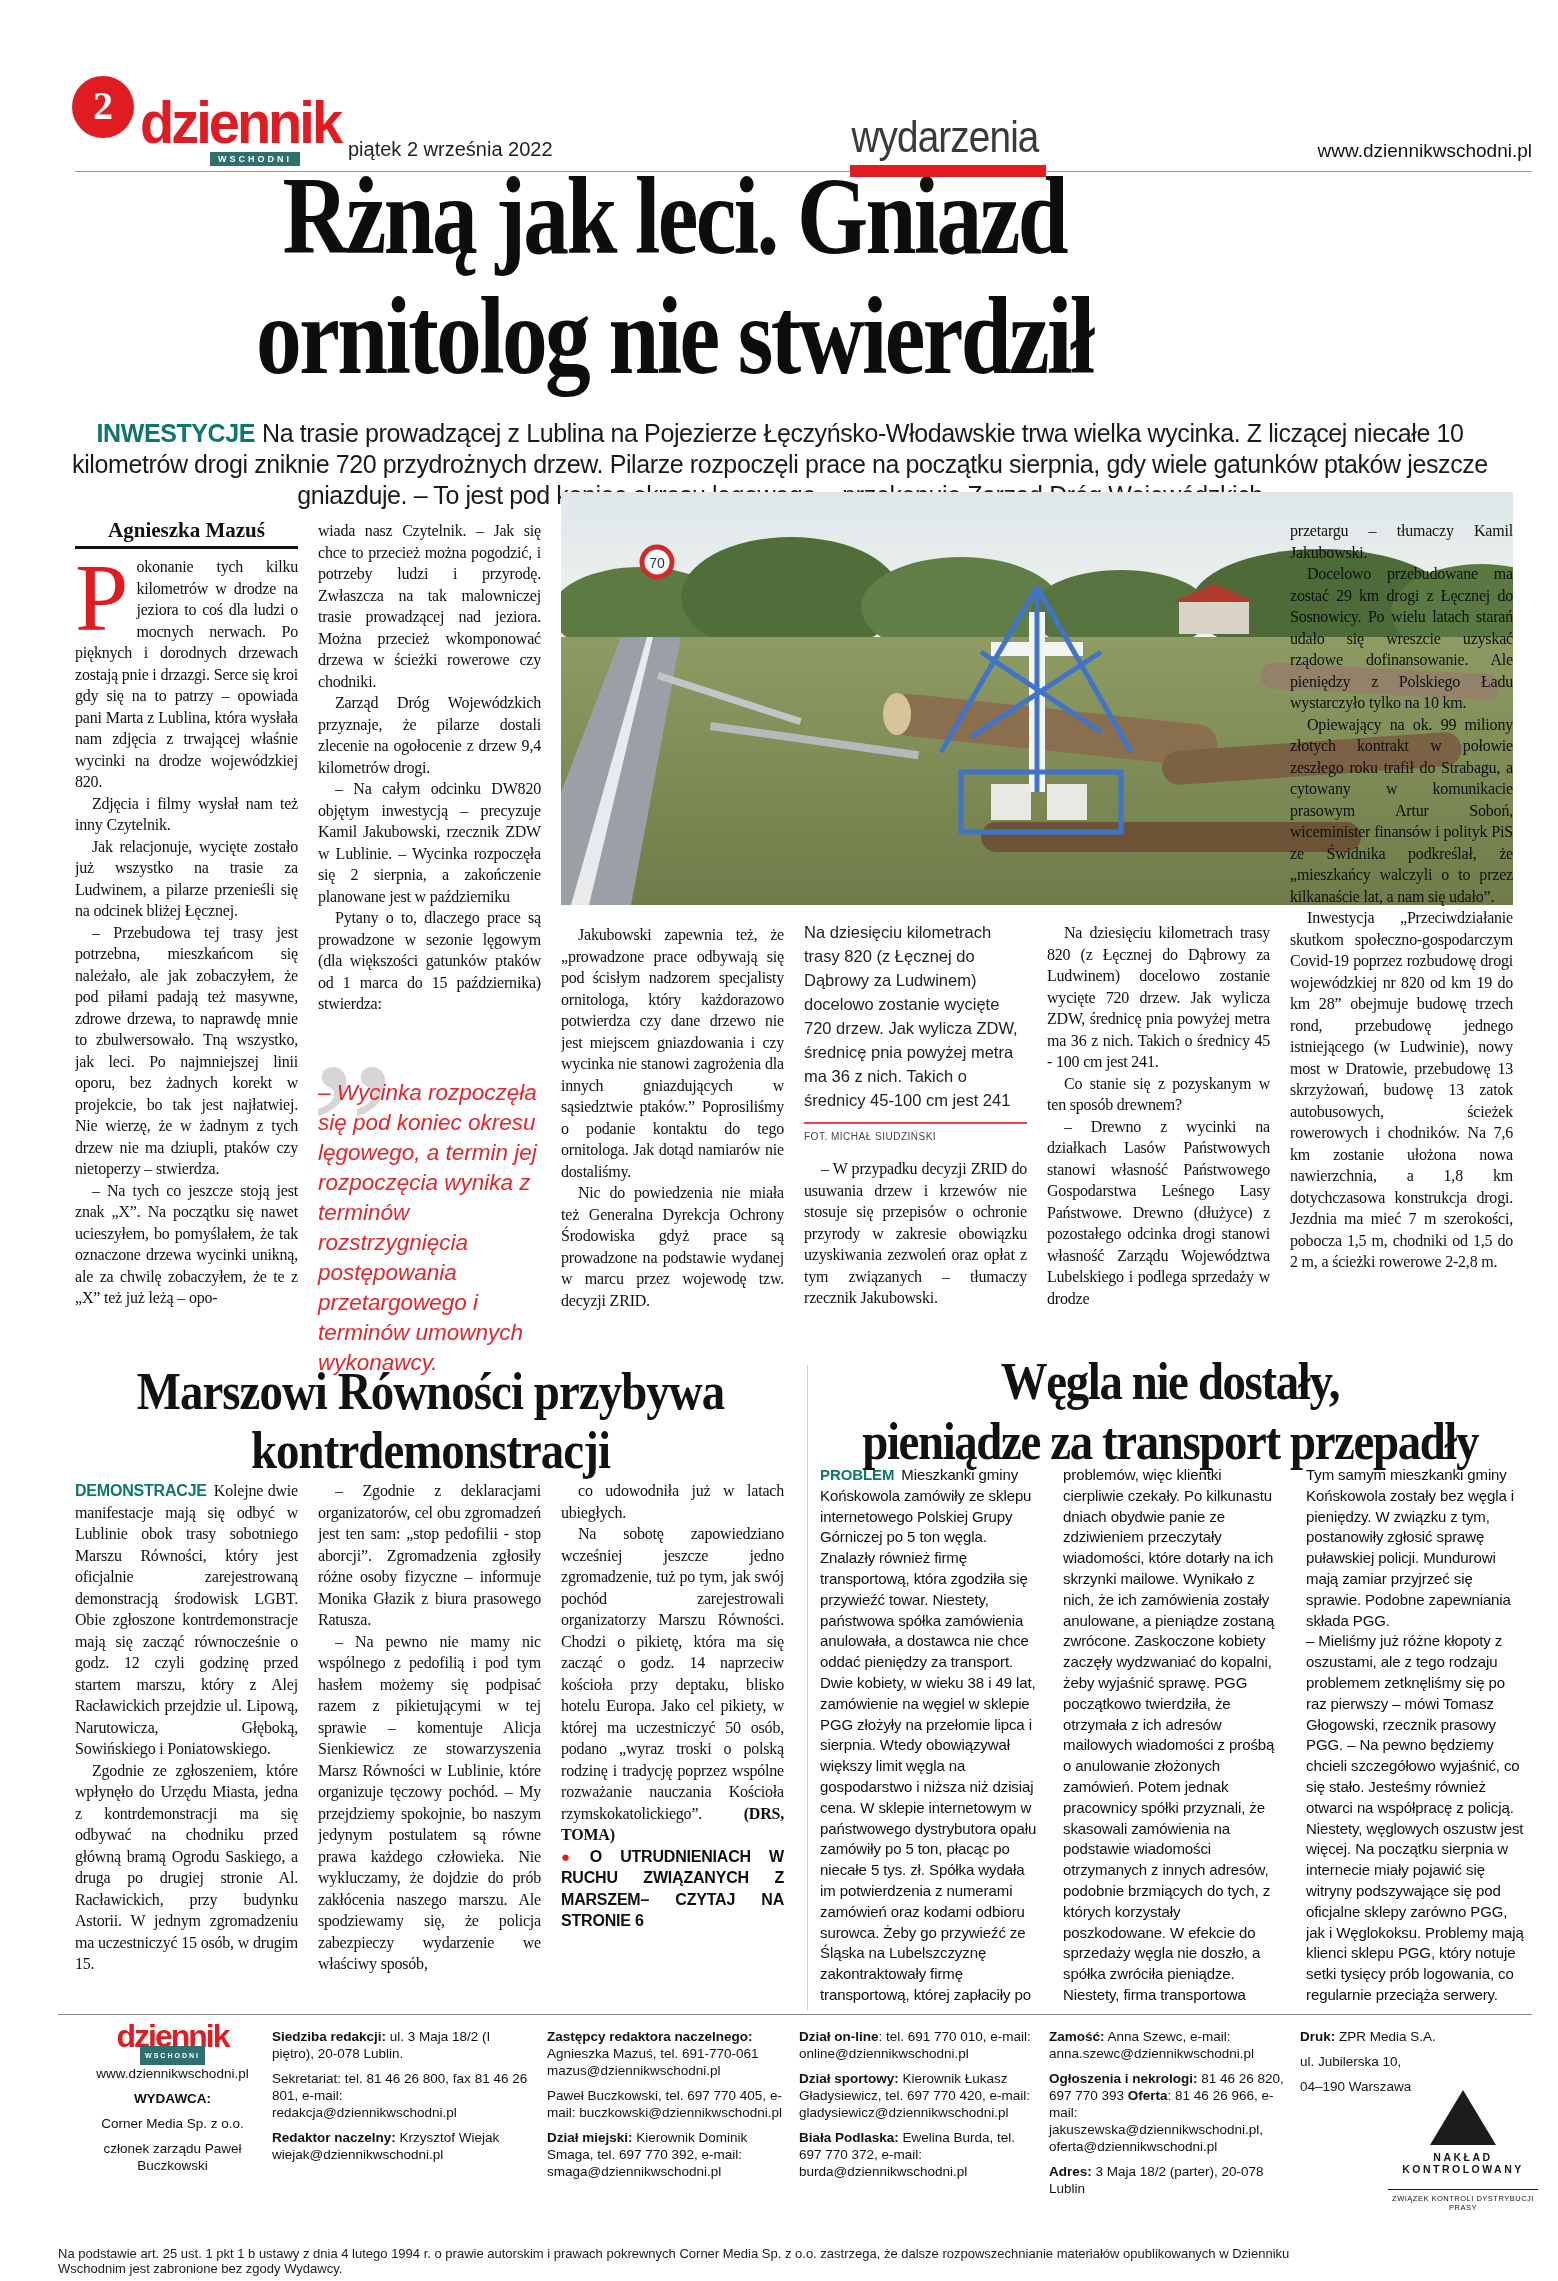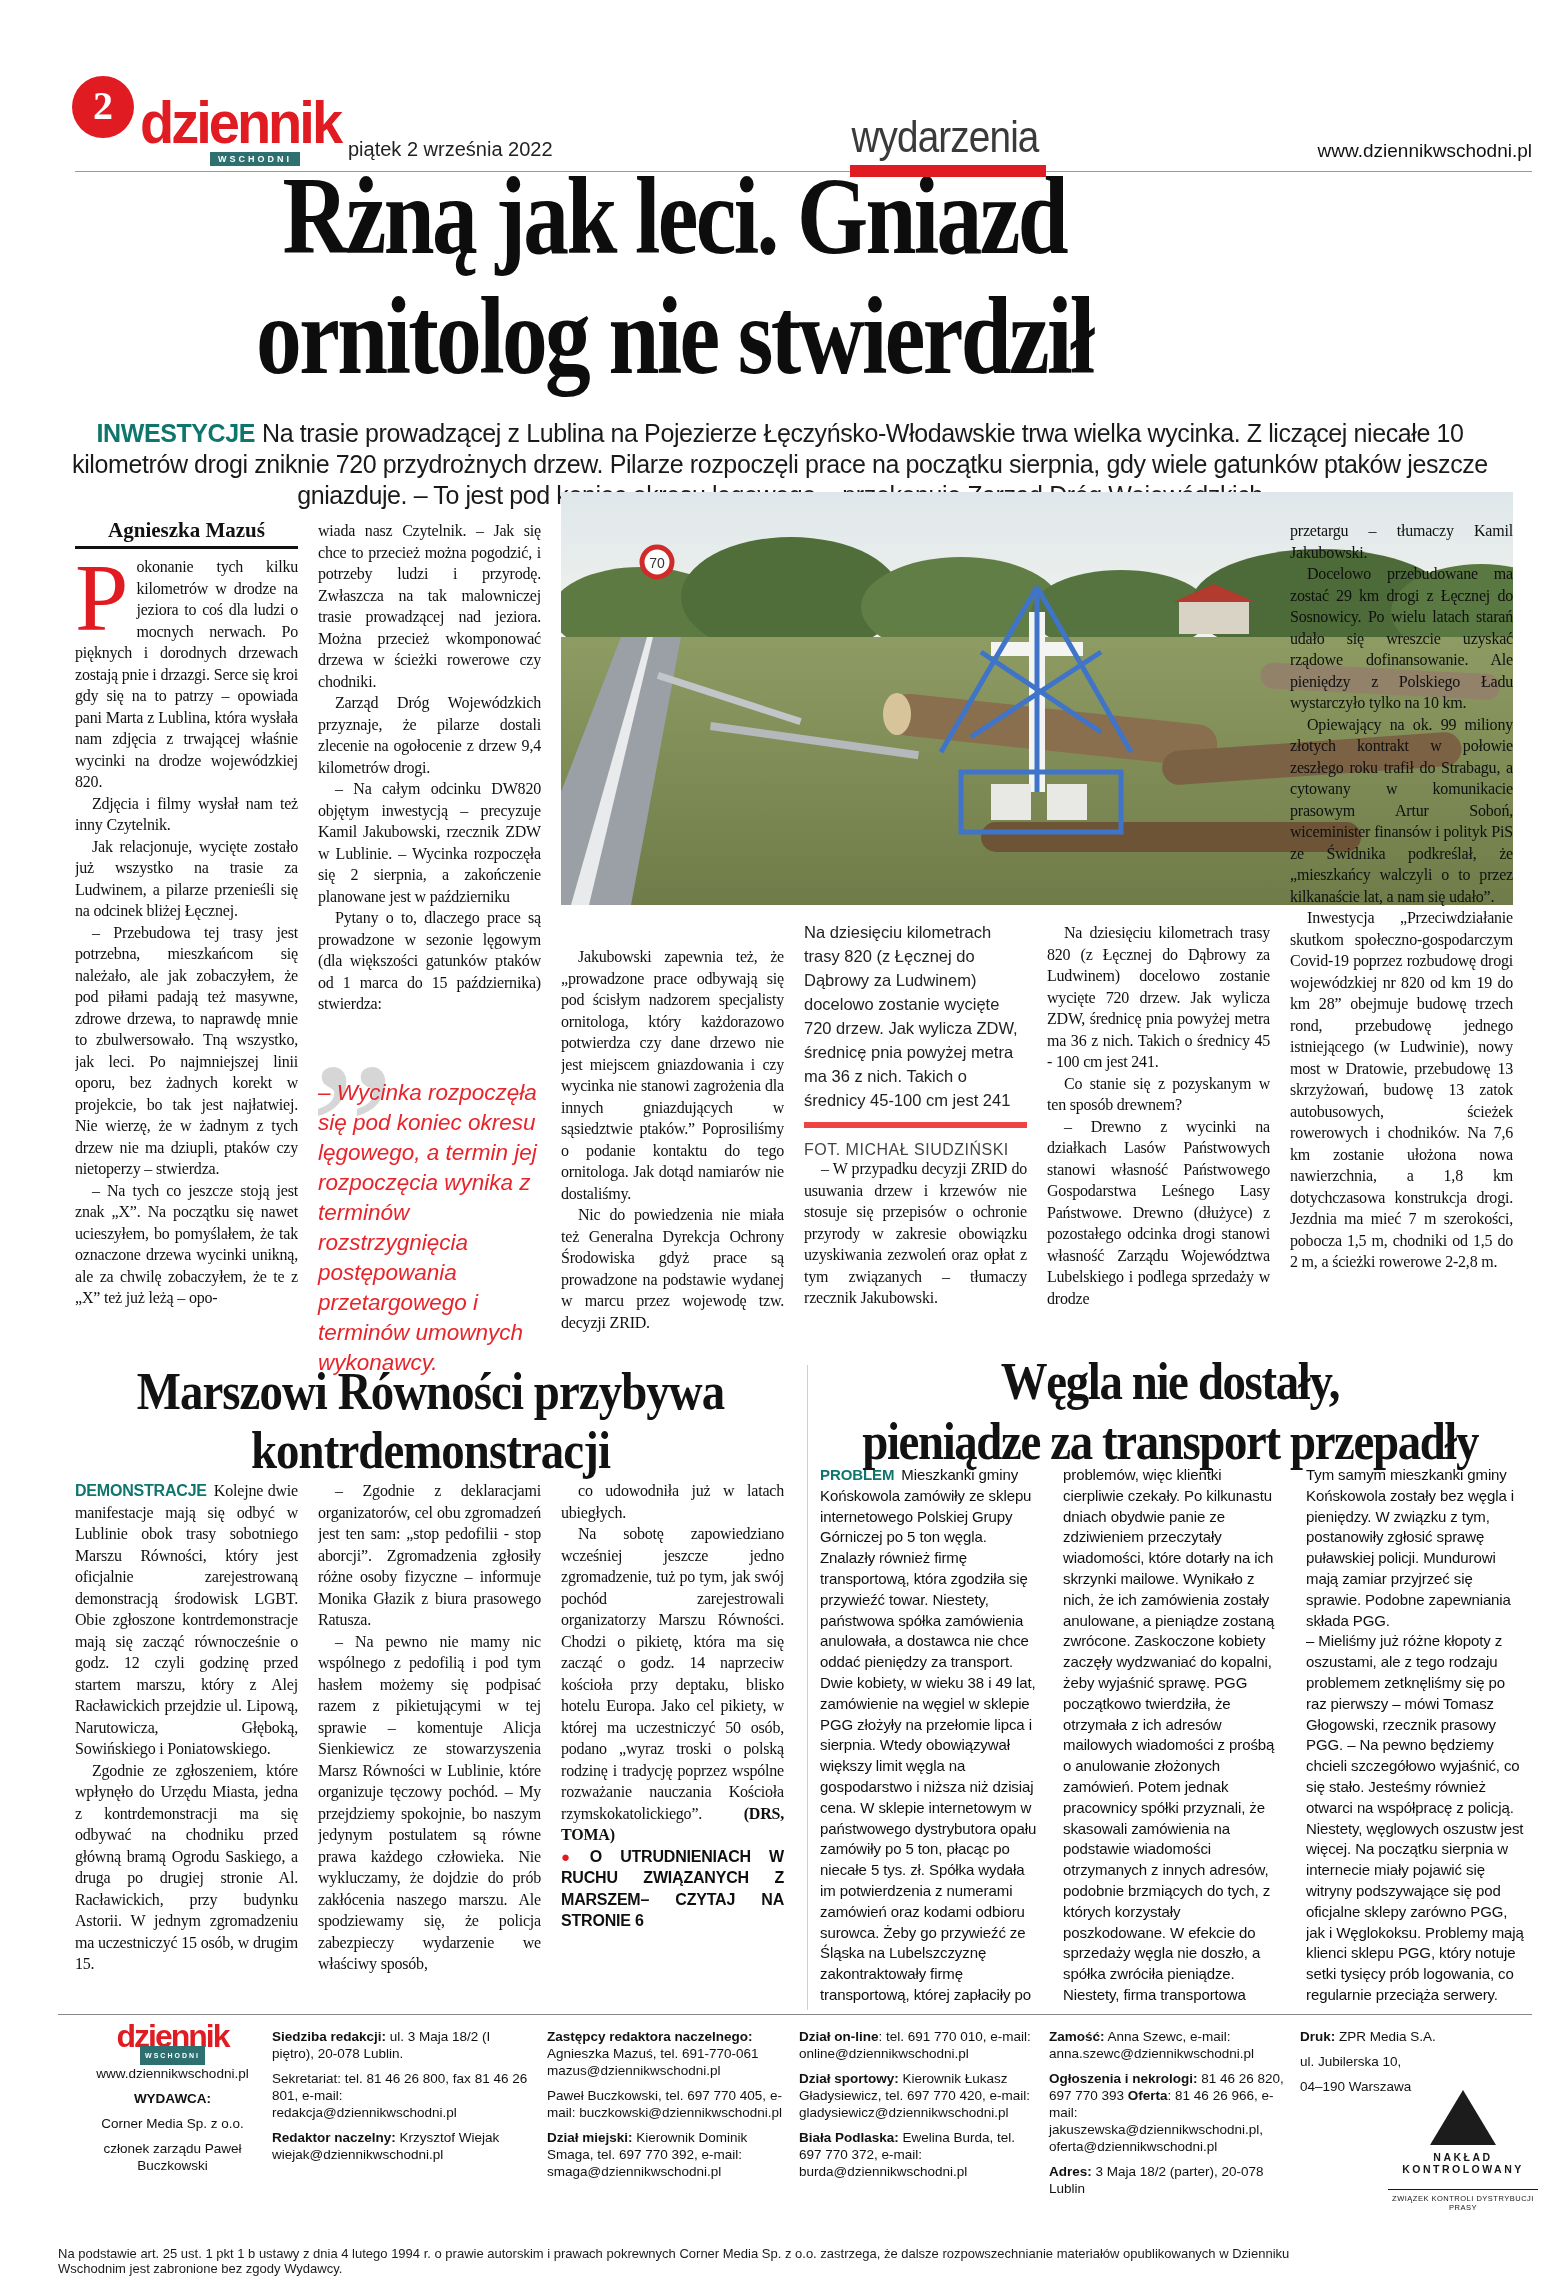--- a/index.html
+++ b/index.html
@@ -47,23 +47,23 @@
   
   .quote{left:318px;top:1078px;width:223px;height:268px;color:#e8242b;
          font-family:"Liberation Sans",sans-serif;font-style:italic;
          font-size:22.5px;line-height:30px;z-index:1;}
   .quote-mark{position:absolute;left:-8px;top:-70px;font-size:190px;color:#d6d6d6;
          font-family:"Liberation Serif",serif;z-index:-1;font-style:normal;}
   
   .photo{left:561px;top:492px;width:952px;height:413px;}
   .caption{left:804px;top:920px;width:223px;font-family:"Liberation Sans",sans-serif;
            font-size:16.5px;line-height:24px;color:#222;}
-  .credit{left:804px;top:1122px;width:223px;border-top:6px solid #ef4444;
-          font-family:"Liberation Sans",sans-serif;font-size:16px;
-          letter-spacing:.5px;color:#444;padding-top:13px;}
+  .credit{left:804px;top:1122px;width:223px;border-top:2px solid #ef4444;
+          font-family:"Liberation Sans",sans-serif;font-size:10px;
+          letter-spacing:.5px;color:#444;padding-top:7px;}
   
   .h2a{left:60px;top:1362px;width:740px;text-align:center;font-weight:bold;
        font-size:52px;line-height:59px;letter-spacing:-1px;color:#121212;}
   .h2b{left:800px;top:1352px;width:740px;text-align:center;font-weight:bold;
        font-size:52px;line-height:60px;letter-spacing:-1.5px;color:#121212;}
   .h2a .l,.h2b .l{display:inline-block;transform:scaleX(.9);transform-origin:center;white-space:nowrap;}
   .divider-v{left:807px;top:1365px;width:1px;height:645px;background:#cfcfcf;}
   
   .sans-col p{font-family:"Liberation Sans",sans-serif;text-align:left;
               text-indent:0;font-size:15px;line-height:20.8px;letter-spacing:-.1px;}
@@ -187,21 +187,21 @@
       <rect x="468" y="120" width="16" height="180" fill="#f4f4f2"></rect>
       <rect x="430" y="150" width="92" height="14" fill="#f4f4f2"></rect>
       <path d="M476 95 L380 260 M476 95 L570 260 M476 95 L476 300 M420 160 L540 240 M540 160 L410 245" stroke="#3f74c9" stroke-width="5" fill="none"></path>
       <rect x="400" y="280" width="160" height="60" fill="none" stroke="#3f74c9" stroke-width="5"></rect>
       <rect x="430" y="292" width="40" height="36" fill="#e8e8e4"></rect>
       <rect x="486" y="292" width="40" height="36" fill="#e8e8e4"></rect>
     </g>
   </svg>
 </div>
 
-<div class="abs col c3" style="top:946px;height:424px;">
+<div class="abs col c3" style="top:924px;height:424px;">
   <div>
       <p>Jakubowski zapewnia też, że „prowadzone prace odbywają się pod ścisłym nadzorem specjalisty ornitologa, który każdorazowo potwierdza czy dane drzewo nie jest miejscem gniazdowania i czy wycinka nie stanowi zagrożenia dla innych gniazdujących w sąsiedztwie ptaków.” Poprosiliśmy o podanie kontaktu do tego ornitologa. Jak dotąd namiarów nie dostaliśmy.</p>
       <p>Nic do powiedzenia nie miała też Generalna Dyrekcja Ochrony Środowiska gdyż prace są prowadzone na podstawie wydanej w marcu przez wojewodę tzw. decyzji ZRID.</p>
     </div>
 </div>
 
 <div class="abs caption">Na dziesięciu kilometrach trasy 820 (z Łęcznej do Dąbrowy za Ludwinem) docelowo zostanie wycięte 720 drzew. Jak wylicza ZDW, średnicę pnia powyżej metra ma 36 z nich. Takich o średnicy 45-100 cm jest 241</div>
 <div class="abs credit">FOT. MICHAŁ SIUDZIŃSKI</div>
 <div class="abs col c4" style="top:1158px;height:188px;">
   <div>

